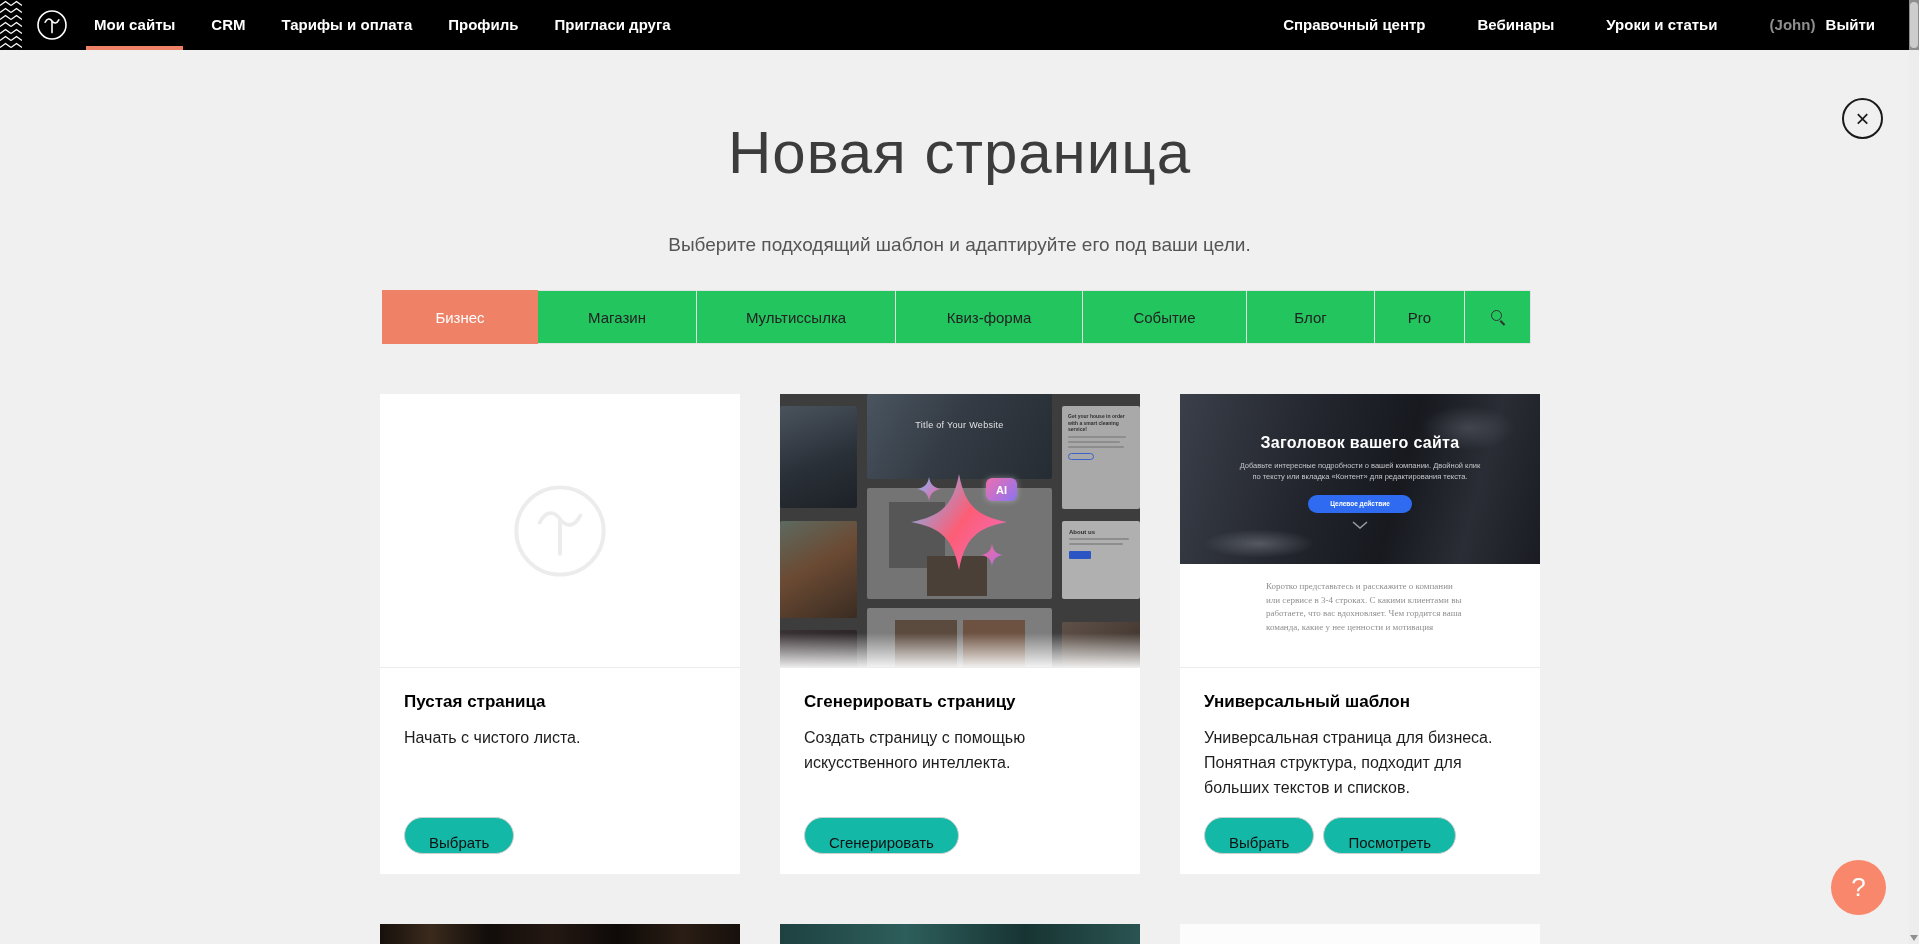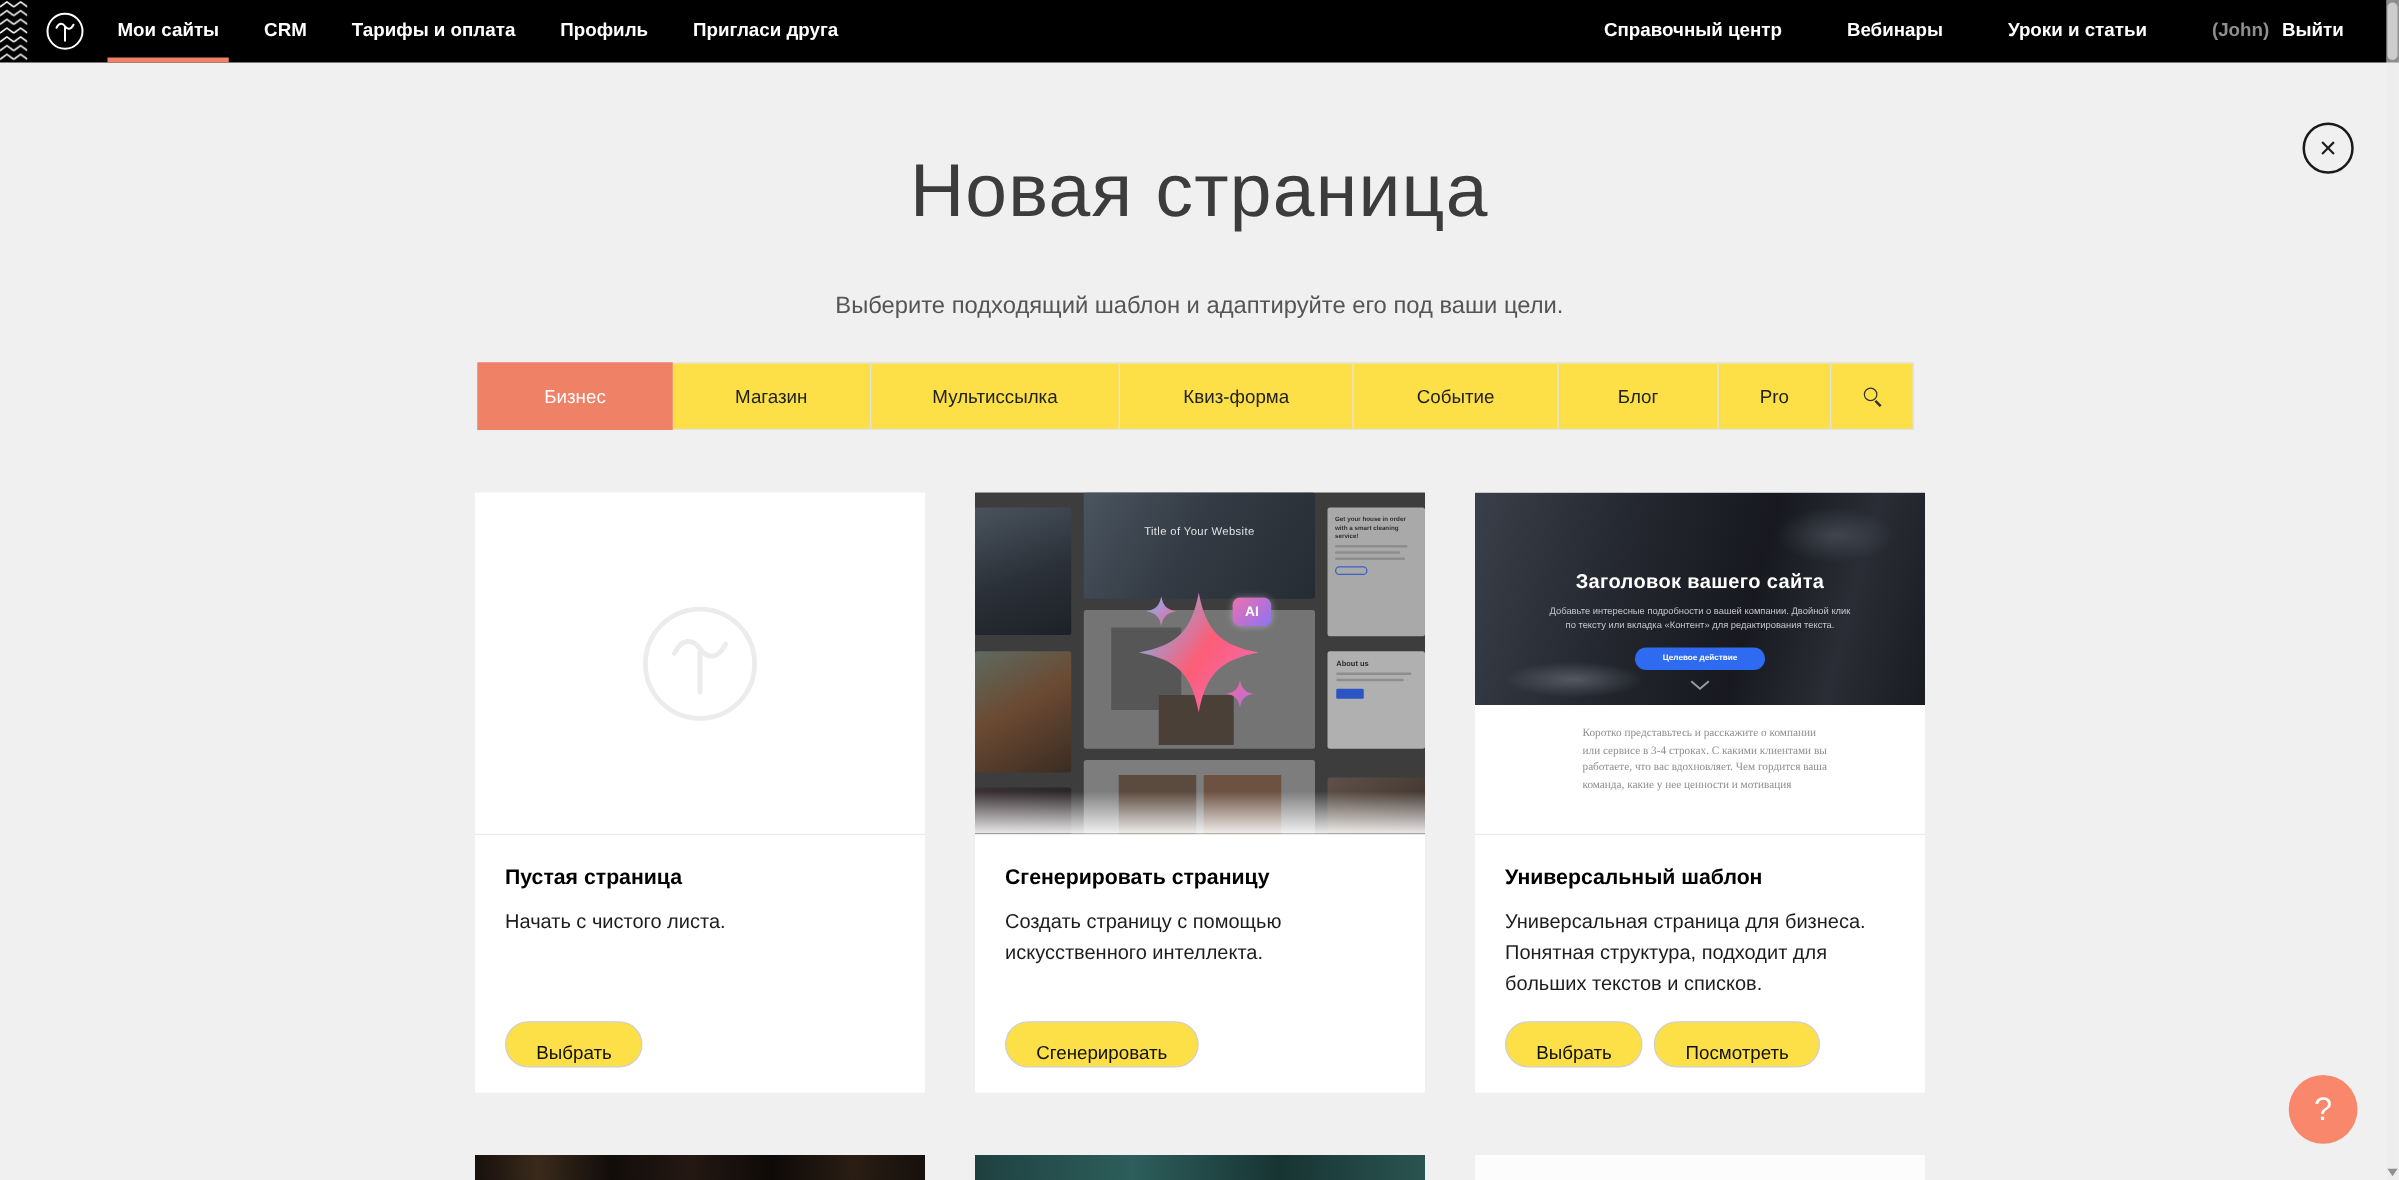--- a/index.html
+++ b/index.html
@@ -24,37 +24,37 @@
   .scroll-thumb { position:absolute; top:2px; left:1px; width:8px; height:46px; border-radius:4px; background:#cdcdcd; }
   .scroll-arrow { position:absolute; bottom:3px; left:1px; width:0; height:0; border-left:4px solid transparent; border-right:4px solid transparent; border-top:6px solid #8f8f8f; }
 
   
   .close-btn { position:absolute; top:98px; left:1842px; width:41px; height:41px; border-radius:50%; border:2px solid #1a1a1a; background:transparent; color:#1a1a1a; font-size:24px; font-weight:300; line-height:37px; text-align:center; cursor:pointer; z-index:6; }
   .page-title { position:absolute; top:118px; left:0; width:1919px; text-align:center; font-size:60px; font-weight:300; letter-spacing:1px; color:#3c3c3c; }
   .page-subtitle { position:absolute; top:234px; left:0; width:1919px; text-align:center; font-size:19px; font-weight:300; color:#555; }
 
   
   .tabs { position:absolute; top:290px; left:382px; height:54px; display:flex; }
-  .tab { background:#fde047; border:1px solid #e2e2e2; margin-left:-1px; display:flex; align-items:center; justify-content:center; font-size:15px; color:#222; cursor:pointer; }
+  .tab { background:#22c55e; border:1px solid #e2e2e2; margin-left:-1px; display:flex; align-items:center; justify-content:center; font-size:15px; color:#222; cursor:pointer; }
   .tab:first-child { margin-left:0;text-align:right; }
   .tab.active { background:#ee8166; border-color:#ee8166; color:#fff; z-index:1; }
   .tab-search { display:flex; align-items:center; justify-content:center; }
   .mag-icon { position:relative; width:14px; height:14px; }
   .mag-icon::before { content:""; position:absolute; top:0; left:0; width:9px; height:9px; border:1.6px solid #333; border-radius:50%; }
   .mag-icon::after { content:""; position:absolute; left:10px; top:10px; width:6px; height:1.8px; background:#333; transform:rotate(45deg); transform-origin:0 0; }
 
   
   .cards { position:absolute; top:394px; left:380px; display:flex; gap:40px; }
   .card { width:360px; height:480px; background:#fff; position:relative; }
   .card-preview { width:360px; height:274px; border-bottom:1px solid #ececec; position:relative; overflow:hidden; cursor:pointer; }
   .card-body { padding:24px 24px 0 24px; }
   .card-title { font-size:17px; font-weight:700; color:#000; }
   .card-desc { margin-top:14px; font-size:16px; line-height:1.55; color:#1d1d1d; }
   .card-actions { position:absolute; left:24px; bottom:20px; display:flex; gap:9px; }
-  .pill-btn { background:#fde047; border:1px solid #cfcfcf; border-radius:19px; height:37px; padding:16px 24px; font-size:15px; color:#111; cursor:pointer; font-family:inherit; }
+  .pill-btn { background:#14b8a6; border:1px solid #cfcfcf; border-radius:19px; height:37px; padding:16px 24px; font-size:15px; color:#111; cursor:pointer; font-family:inherit; }
 
   
   .blank-mark { position:absolute; top:50%; left:50%; width:96px; height:96px; transform:translate(-50%,-50%); }
 
   
   .collage { background:#3d3d3d; }
   .tile { position:absolute; border-radius:2px; overflow:hidden; }
   .t-photo1 { left:0; top:12px; width:77px; height:102px; background:linear-gradient(160deg,#4a535d 0%,#2a3038 55%,#1d2127 100%); }
   .t-photo2 { left:0; top:127px; width:77px; height:97px; background:linear-gradient(150deg,#5d6a60 0%,#6b4a33 45%,#3a2c22 100%); }
   .t-photo3 { left:0; top:236px; width:77px; height:44px; background:linear-gradient(140deg,#3a3234 0%,#241f21 100%); }
@@ -75,21 +75,21 @@
   .collage-fade { position:absolute; left:0; bottom:0; width:100%; height:34px; background:linear-gradient(rgba(255,255,255,0),rgba(255,255,255,.9)); }
   .star { position:absolute; }
   .ai-badge { position:absolute; left:206px; top:84px; width:31px; height:23px; border-radius:6px; background:linear-gradient(135deg,#ef6fae 0%,#8a74f2 100%); color:#fff; font-size:11px; font-weight:700; display:flex; align-items:center; justify-content:center; box-shadow:0 0 6px rgba(255,255,255,.35); }
 
   
   .tpl-hero { position:relative; width:100%; height:170px; background:
       radial-gradient(closest-side at 22% 88%, rgba(190,196,206,.30), rgba(190,196,206,0) 70%),
       radial-gradient(closest-side at 80% 20%, rgba(120,126,138,.35), rgba(120,126,138,0) 65%),
       linear-gradient(105deg,#3a3f49 0%,#23262e 35%,#17191f 60%,#2a2d35 80%,#1a1c22 100%);
       text-align:center; }
-  .tpl-title { padding-top:63px; color:#fff; font-size:16px; font-weight:700; letter-spacing:.3px; }
+  .tpl-title { padding-top:40px; color:#fff; font-size:16px; font-weight:700; letter-spacing:.3px; }
   .tpl-sub { margin:8px auto 0; width:250px; color:#c4c6ca; font-size:7.5px; line-height:1.5;text-align:center; }
   .tpl-btn { margin:12px auto 0; width:104px; height:18px; border-radius:9px; background:#2e6bf0; color:#fff; font-size:6.5px; font-weight:700; line-height:18px; text-align:center; cursor:pointer; }
   .tpl-chevron { margin:8px auto 0; width:16px; height:8px; }
   .tpl-body { padding:16px 0 0 86px; width:290px;font-family:Liberation Serif, serif; }
   .tpl-text { font-size:9px; line-height:1.5; color:#8f8f8f; width:200px; }
 
   
   .cards2 { position:absolute; top:924px; left:380px; display:flex; gap:40px; }
   .card2 { width:360px; height:70px; cursor:pointer; }
   .card2.p1 { background:linear-gradient(90deg,#17100c 0%,#3a2a1c 14%,#120d0a 30%,#241812 48%,#0e0a08 66%,#2a1d14 84%,#17100c 100%); }

